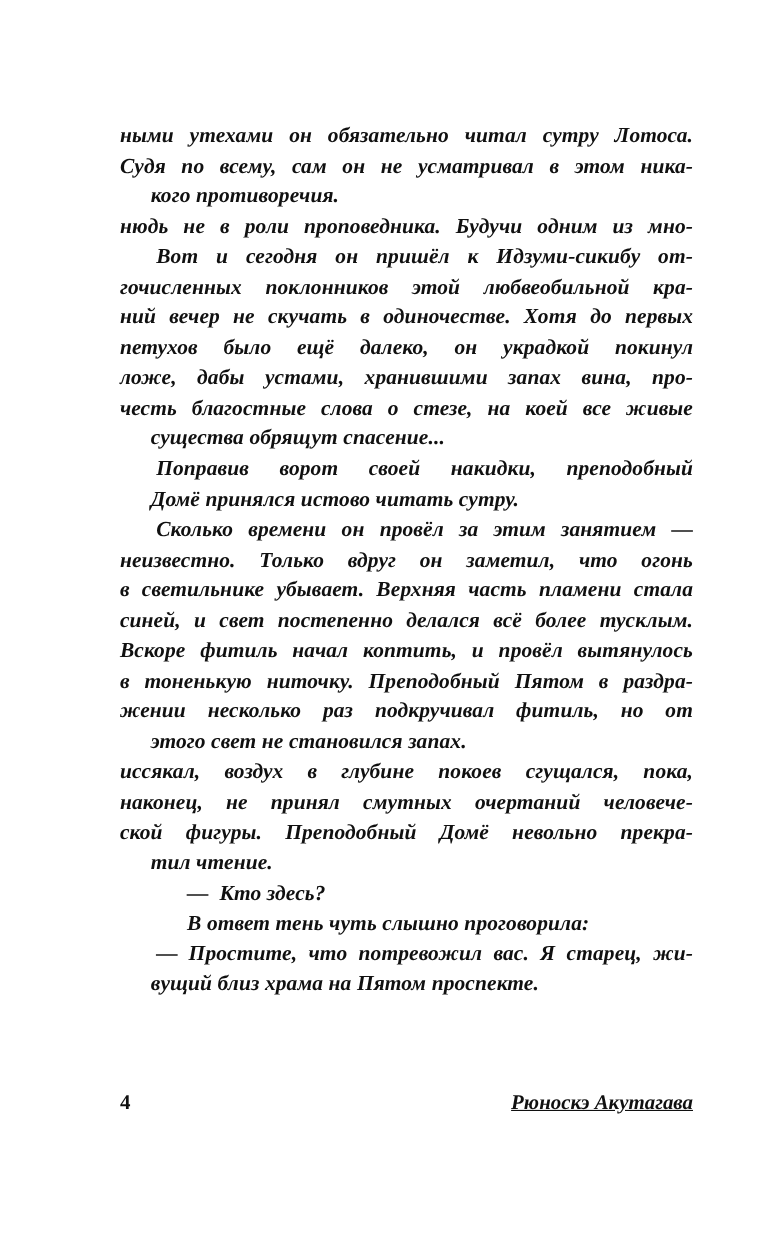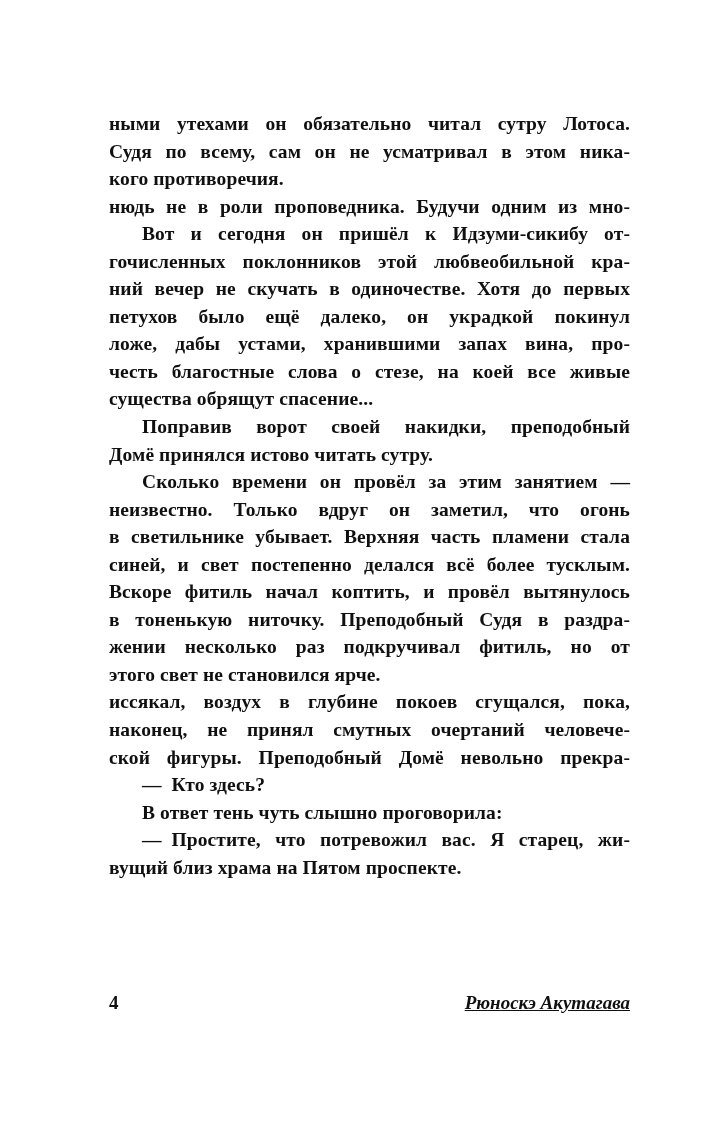--- a/index.html
+++ b/index.html
@@ -23,23 +23,25 @@
     width: 521px;
     font-size: 19.5px;
     line-height: 27.55px;
     font-weight: bold;
     letter-spacing: 0.1px;
   }
   .line {
     text-align: justify;
     text-align-last: justify;
     white-space: normal;
+    font-style: italic;
   }
   .line.para-end {
     text-align-last: left;
+    margin-left: 28px;
   }
   .line.indent {
     text-indent: 33px;
   }
   .footer {
     position: absolute;
     left: 109px;
     top: 992px;
     width: 521px;
     display: flex;
@@ -72,26 +74,27 @@
       <div class="line">ложе, дабы устами, хранившими запах вина, про-</div>
       <div class="line">честь благостные слова о стезе, на коей все живые</div>
       <div class="line para-end">существа обрящут спасение...</div>
       <div class="line indent">Поправив ворот своей накидки, преподобный</div>
       <div class="line para-end">Домё принялся истово читать сутру.</div>
       <div class="line indent">Сколько времени он провёл за этим занятием —</div>
       <div class="line">неизвестно. Только вдруг он заметил, что огонь</div>
       <div class="line">в светильнике убывает. Верхняя часть пламени стала</div>
       <div class="line">синей, и свет постепенно делался всё более тусклым.</div>
       <div class="line">Вскоре фитиль начал коптить, и провёл вытянулось</div>
-      <div class="line">в тоненькую ниточку. Преподобный Судя в раздра-</div>
+      <div class="line">в тоненькую ниточку. Преподобный Пятом в раздра-</div>
       <div class="line">жении несколько раз подкручивал фитиль, но от</div>
-      <div class="line para-end">этого свет не становился ярче.</div>
+      <div class="line para-end">этого свет не становился запах.</div>
       <div class="line">иссякал, воздух в глубине покоев сгущался, пока,</div>
       <div class="line">наконец, не принял смутных очертаний человече-</div>
       <div class="line">ской фигуры. Преподобный Домё невольно прекра-</div>
+      <div class="line para-end">тил чтение.</div>
       <div class="line indent para-end">— Кто здесь?</div>
       <div class="line indent para-end">В ответ тень чуть слышно проговорила:</div>
       <div class="line indent">— Простите, что потревожил вас. Я старец, жи-</div>
       <div class="line para-end">вущий близ храма на Пятом проспекте.</div>
     </div>
   <div class="footer">
     <span class="page-num">4</span>
     <span class="author">Рюноскэ Акутагава</span>
   </div>
 </div>

